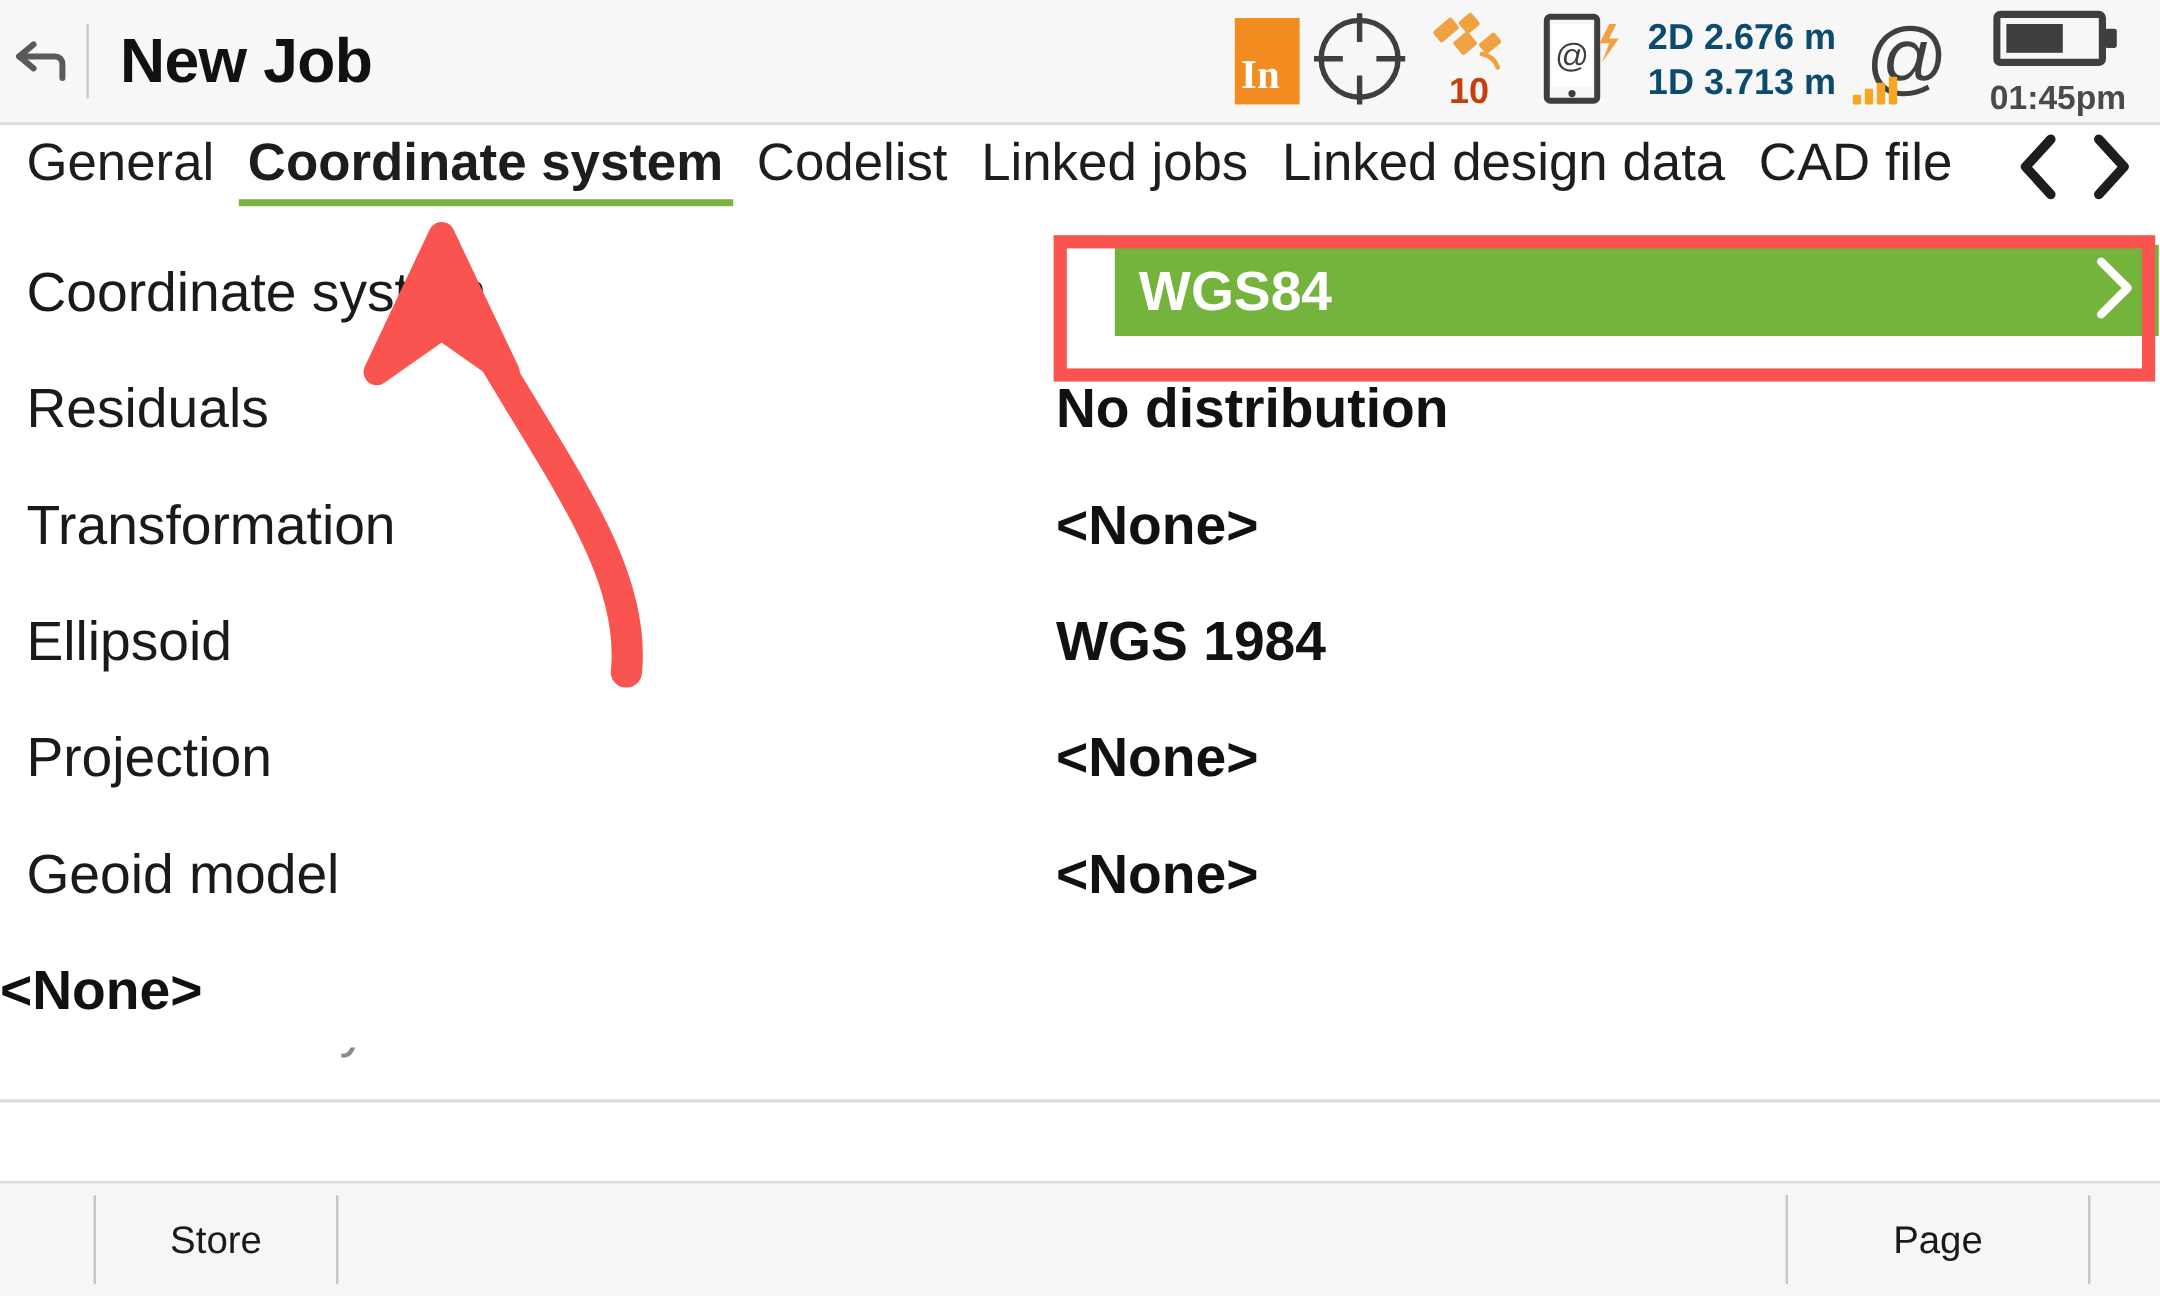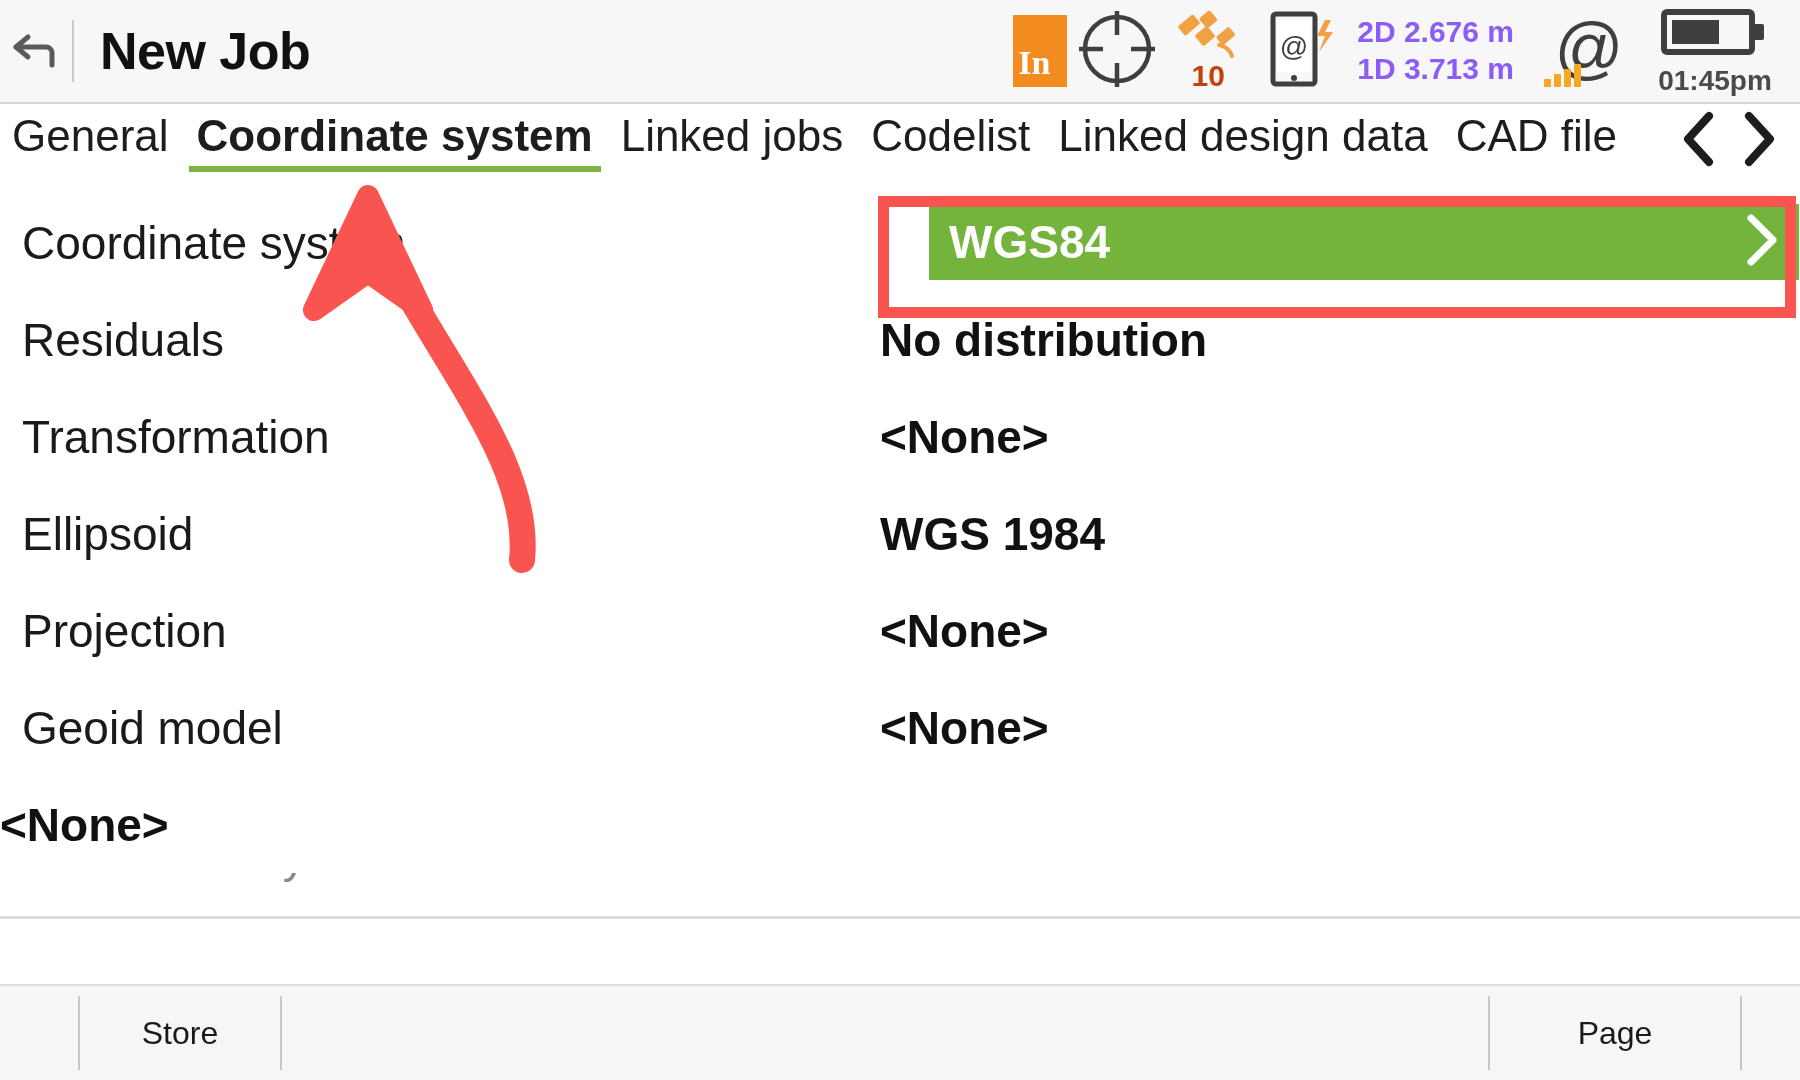--- a/index.html
+++ b/index.html
@@ -40,37 +40,37 @@
     color: #ffffff; font-size: 34px; font-weight: bold;
     display: flex; align-items: center; justify-content: flex-start;
     padding-left: 5px; padding-top: 24px; line-height: 1;
     font-family: "Liberation Serif", serif;
     margin-right: 8px;
   }
   .sat-wrap { display:flex; flex-direction:column; align-items:center; width: 86px; margin: 0 6px; }
   .sat-count { font-size: 30px; font-weight: bold; color: #c2410c; margin-top: -6px; }
   .gps-readout {
     display: flex; flex-direction: column; justify-content: center;
-    font-size: 30px; font-weight: bold; color: #8b5cf6;
-    line-height: 1.22; margin-left: 14px; margin-right: 26px; white-space: nowrap;
+    font-size: 30px; font-weight: bold; color: #0c4a6e;
+    line-height: 1.22; margin-left: 14px; margin-right: 10px; white-space: nowrap;
   }
   .at-signal { position: relative; width: 92px; height: 92px; margin-right: 8px; }
   .bars { position: absolute; left: 4px; bottom: 10px; display: flex; align-items: flex-end; gap: 3px; }
   .bars i { display:block; width: 7px; background: #f5a623; border-radius: 1px; }
   .batt-wrap { display: flex; flex-direction: column; align-items: center; width: 150px; }
   .batt-time { font-size: 28px; font-weight: bold; color: #4a4a4a; margin-top: 2px; }
 
   
   .tabbar {
     position: absolute; left: 0; top: 106px; width: 1800px; height: 88px;
     background: #ffffff;
     display: flex; align-items: flex-start; overflow: hidden;
   }
   .tabs {
-    display: flex; align-items: flex-start; gap: 0; padding-left: 12px;
+    display: flex; align-items: flex-start; gap: 0; padding-left: 22px;
     flex: 1 1 auto; overflow: hidden; white-space: nowrap;
   }
   .tab {
     font-size: 44px; color: #1d1d1d; padding: 4px 14px 10px 14px;
     white-space: nowrap; position: relative; line-height: 1.18;
   }
   .tab:first-child { padding-left: 0; }
   .tab.active { font-weight: bold; }
   .tab.active::after {
     content: ""; position: absolute; left: 6px; right: 6px; bottom: 0; height: 6px;
@@ -238,22 +238,22 @@
         <div class="batt-time">01:45pm</div>
       </div>
 
     </div>
   </div>
 
   <div class="tabbar">
     <div class="tabs">
       <div class="tab">General</div>
       <div class="tab active">Coordinate system</div>
+      <div class="tab">Codelist</div>
       <div class="tab">Linked jobs</div>
-      <div class="tab">Codelist</div>
       <div class="tab">Linked design data</div>
       <div class="tab">CAD file</div>
     </div>
     <div class="tab-nav">
       <div class="chev-btn">
         <span>
           <svg width="44" height="58" viewBox="0 0 44 58">
             <path d="M31 6 L10 29 L31 52" fill="none" stroke="#1d1d1d" stroke-width="8" stroke-linecap="round" stroke-linejoin="round"></path>
           </svg>
         </span>

